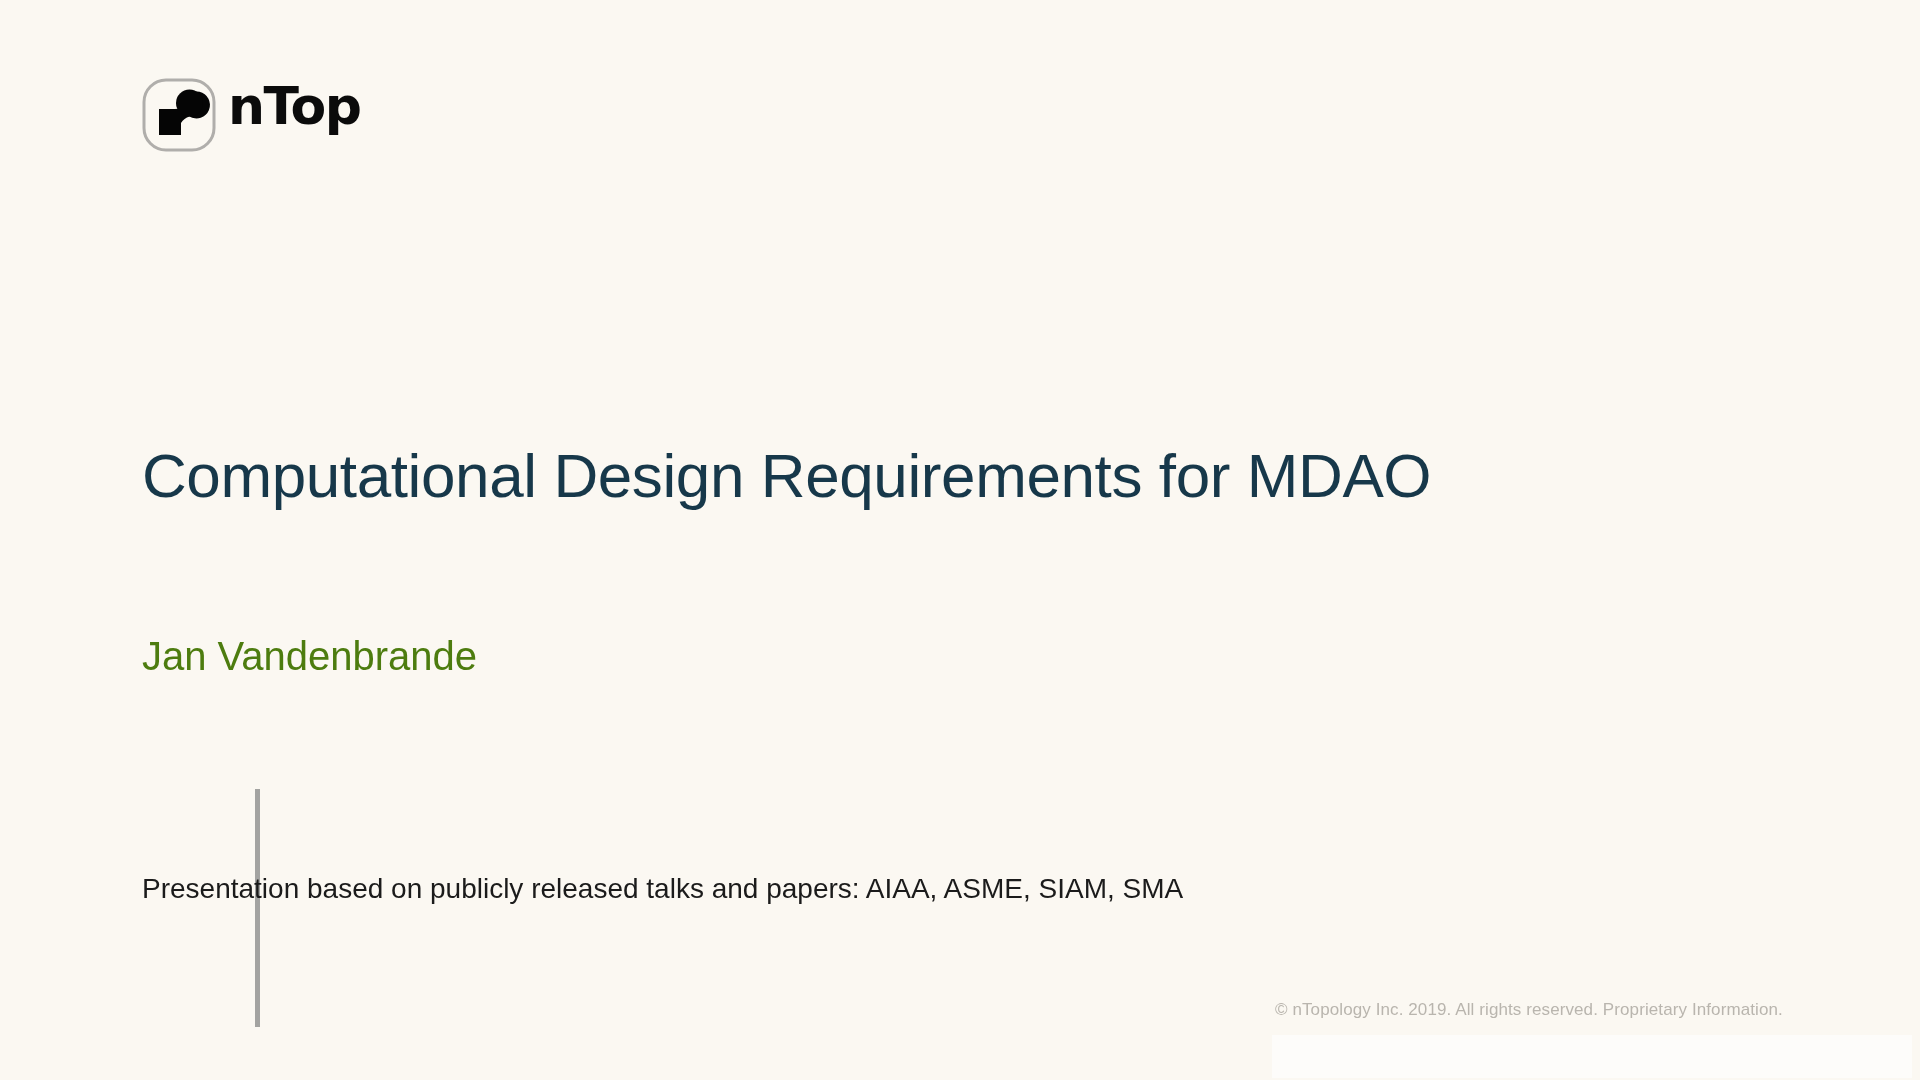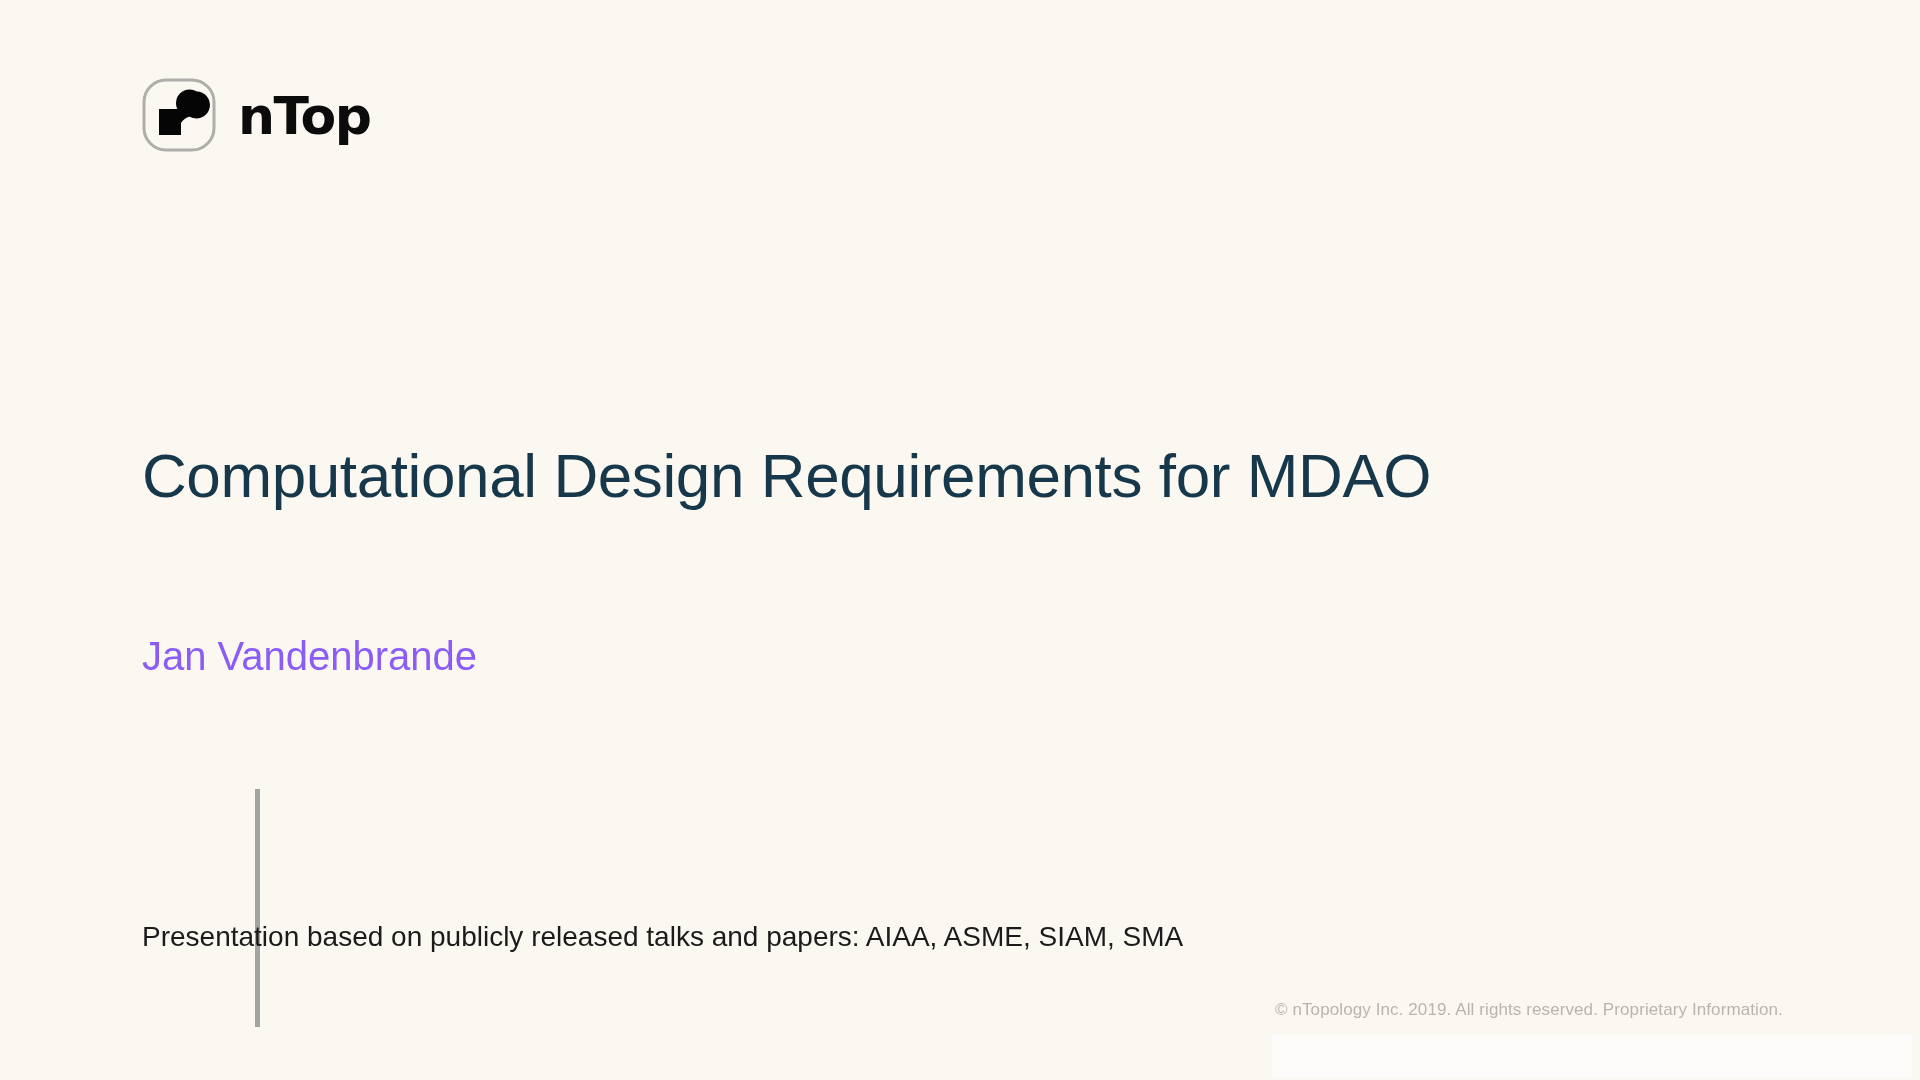--- a/index.html
+++ b/index.html
@@ -20,22 +20,21 @@
     inset: 0;
     background: #fbf8f2;
   }
 
   
   .brand {
     position: absolute;
     left: 142px;
     top: 78px;
     display: flex;
-    align-items: center;
-    gap: 22px;
+    gap: 12px;
   }
   .logo-mark {
     width: 74px;
     height: 74px;
     display: block;
   }
   .brand-wordmark {
     font-family: "DejaVu Sans", sans-serif;
     font-size: 52px;
     font-weight: 700;
@@ -57,21 +56,21 @@
     line-height: 1.12;
     white-space: nowrap;
     margin-top: 17px;
   }
 
   
   .byline {
     position: absolute;
     left: 142px;
     top: 631px;
-    color: #8b5cf6;
+    color: #4d7c0f;
     font-size: 40px;
     font-weight: 400;
     line-height: 1.29;
   }
   .byline-line {
     display: block;
     white-space: nowrap;
   }
 
   
@@ -87,21 +86,20 @@
   
   .footnote {
     position: absolute;
     left: 142px;
     top: 872px;
     font-size: 28px;
     font-weight: 400;
     color: #1b1b1b;
     white-space: nowrap;
     line-height: 1.2;
-    margin-top: 48px;
   }
 
   
   .copyright {
     position: absolute;
     left: 1275px;
     top: 1000px;
     font-size: 17px;
     color: #b9b5ae;
     white-space: nowrap;

